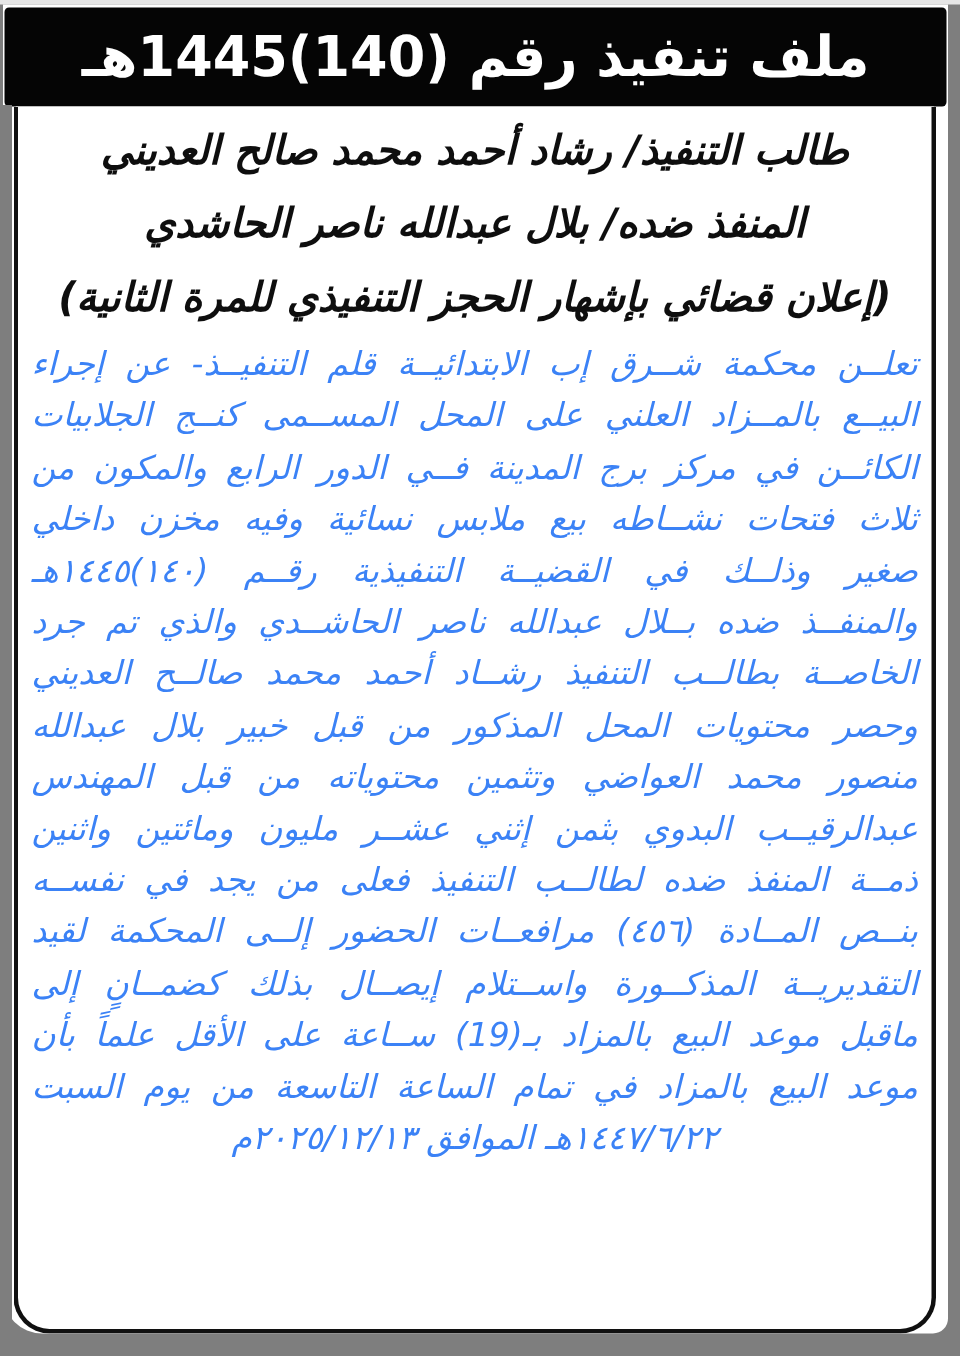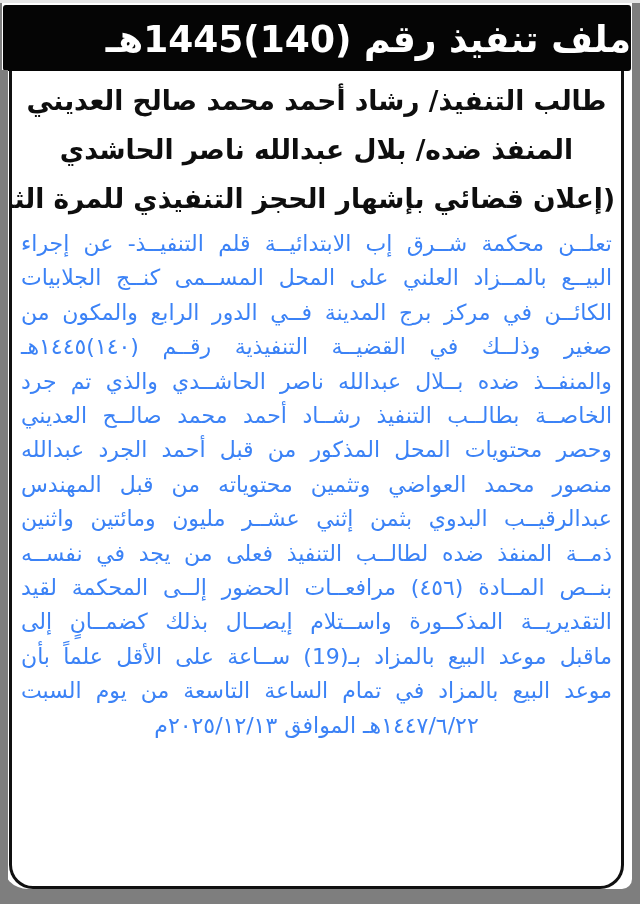--- a/index.html
+++ b/index.html
@@ -37,21 +37,21 @@
   .header-bar {
     position: absolute;
     top: 2px;
     left: 1px;
     right: 1px;
     height: 66px;
     background: #050505;
     border-radius: 3px;
     display: flex;
     align-items: center;
-    justify-content: flex-start;
+    justify-content: center;
   }
   .header-title {
     color: #ffffff;
     font-size: 36px;
     font-weight: bold;
     letter-spacing: 0px;
     transform: scaleY(1.04);
     white-space: nowrap;
   }
   .content-box {
@@ -60,20 +60,21 @@
     right: 8px;
     left: 7px;
     bottom: 0;
     box-sizing: border-box;
     border: 3px solid #101010;
     border-top: none;
     border-radius: 0 0 24px 24px;
     padding: 4px 6px 6px 6px;
     background: #ffffff;
     overflow: hidden;
+    font-style: italic;
   }
   .headings { margin-top: 1px; }
   .h-line {
     text-align: center;
     font-weight: bold;
     font-size: 26.5px;
     line-height: 49px;
     color: #0e0e0e;
     white-space: nowrap;
     transform: scaleY(1.02);
@@ -121,24 +122,25 @@
       <div class="headings">
         <div class="h-line">طالب التنفيذ/ رشاد أحمد محمد صالح العديني</div>
         <div class="h-line">المنفذ ضده/ بلال عبدالله ناصر الحاشدي</div>
         <div class="h-line">(إعلان قضائي بإشهار الحجز التنفيذي للمرة الثانية)</div>
       </div>
 
       <div class="body-text">
         <div class="b-line">تعلــن محكمة شــرق إب الابتدائيــة قلم التنفيــذ- عن إجراء</div>
         <div class="b-line">البيــع بالمــزاد العلني على المحل المســمى كنــج الجلابيات</div>
         <div class="b-line">الكائــن في مركز برج المدينة فــي الدور الرابع والمكون من</div>
+        <div class="b-line">ثلاث فتحات نشــاطه بيع ملابس نسائية وفيه مخزن داخلي</div>
         <div class="b-line">صغير وذلــك في القضيــة التنفيذية رقــم (١٤٠)١٤٤٥هـ</div>
         <div class="b-line">والمنفــذ ضده بــلال عبدالله ناصر الحاشــدي والذي تم جرد</div>
         <div class="b-line">الخاصــة بطالــب التنفيذ رشــاد أحمد محمد صالــح العديني</div>
-        <div class="b-line">وحصر محتويات المحل المذكور من قبل أحمد الجرد عبدالله</div>
+        <div class="b-line">وحصر محتويات المحل المذكور من قبل خبير بلال عبدالله</div>
         <div class="b-line">منصور محمد العواضي وتثمين محتوياته من قبل المهندس</div>
         <div class="b-line">عبدالرقيــب البدوي بثمن إثني عشــر مليون ومائتين واثنين</div>
         <div class="b-line">ذمــة المنفذ ضده لطالــب التنفيذ فعلى من يجد في نفســه</div>
         <div class="b-line">بنــص المــادة (٤٥٦) مرافعــات الحضور إلــى المحكمة لقيد</div>
         <div class="b-line">التقديريــة المذكــورة واســتلام إيصــال بذلك كضمــانٍ إلى</div>
         <div class="b-line">ماقبل موعد البيع بالمزاد بـ(19) ســاعة على الأقل علماً بأن</div>
         <div class="b-line">موعد البيع بالمزاد في تمام الساعة التاسعة من يوم السبت</div>
         <div class="b-line last">١٤٤٧/٦/٢٢هـ الموافق ٢٠٢٥/١٢/١٣م</div>
       </div>
 

